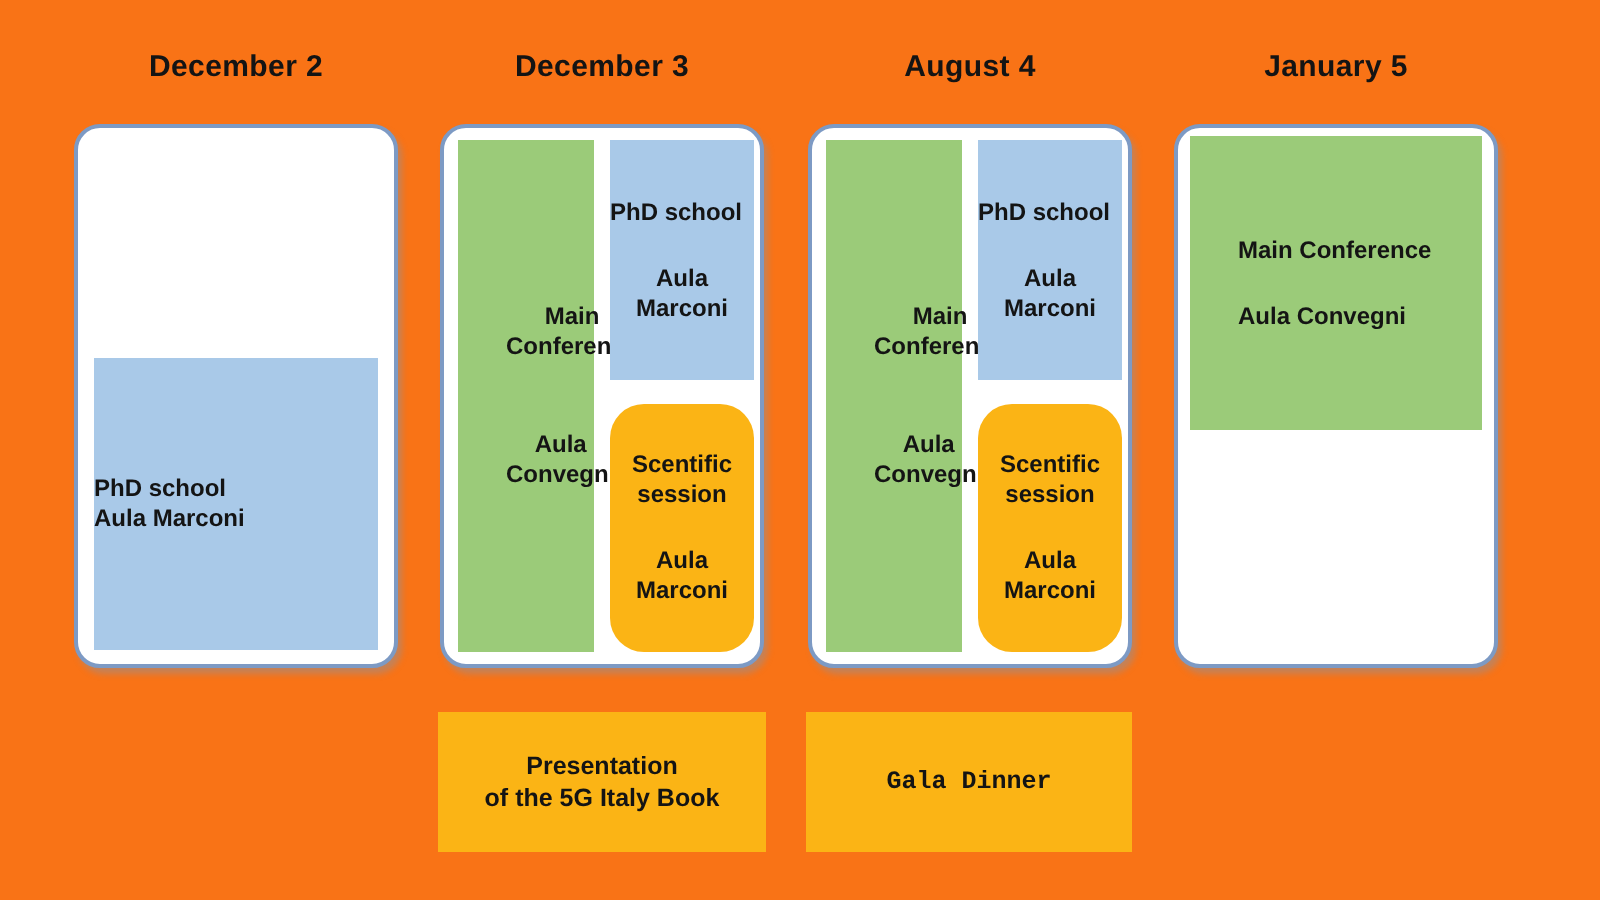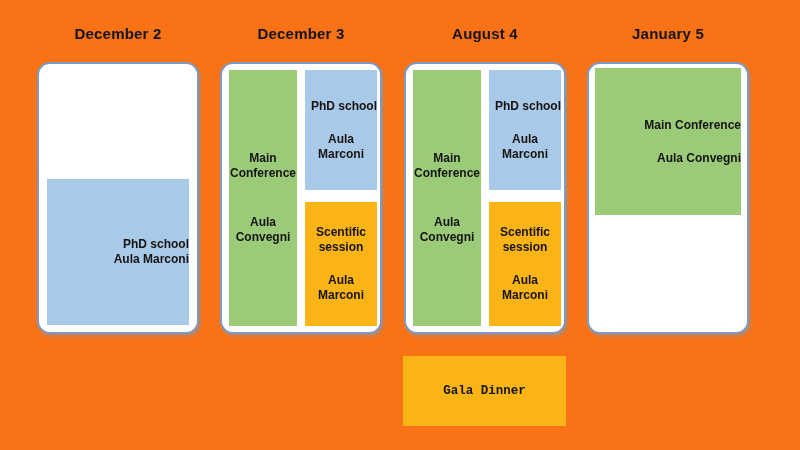--- a/index.html
+++ b/index.html
@@ -38,38 +38,38 @@
   }
   .col-1 { left: 37px; }
   .col-2 { left: 220px; }
   .col-3 { left: 404px; }
   .col-4 { left: 587px; }
 
   .event {
     position: absolute;
     display: flex;
     flex-direction: column;
-    align-items: flex-end;
+    align-items: flex-start;
     justify-content: center;
     text-align: center;
     font-size: 12px;
     font-weight: 700;
     line-height: 15px;
     box-sizing: border-box;
   }
   .event-blue   { background: #A9C9E8; }
-  .event-green  { background: #9BCB79; }
+  .event-green  { background: #9BCB79; padding-left: 24px; }
   .event-orange { background: #FBB415; }
 
   
   .c1-phd    { left: 8px;  top: 115px; width: 142px; height: 146px; }
   
   .c23-main  { left: 7px;  top: 6px;   width: 68px;  height: 256px; }
   .c23-phd   { left: 83px; top: 6px;   width: 72px;  height: 120px; }
-  .c23-sci   { left: 83px; top: 138px; width: 72px;  height: 124px; }
+  .c23-sci   { left: 83px; top: 138px; width: 72px;  height: 124px; border-radius: 17px; }
   
   .c4-main   { left: 6px;  top: 4px;   width: 146px; height: 147px; }
 
   .loc-gap     { margin-top: 18px; }
   .loc-gap-lg  { margin-top: 34px; }
   .loc-gap-0   { margin-top: 0; }
 
   .footer-event {
     position: absolute;
     top: 356px;
@@ -134,17 +134,21 @@
     </div>
   </div>
 
   <div class="day-box col-4">
     <div class="event event-green c4-main">
       <span>Main Conference</span>
       <span class="loc-gap">Aula Convegni</span>
     </div>
   </div>
 
+  <div class="footer-event footer-1">
+    <span>Presentation
+of the 5G Italy Book</span>
+  </div>
   <div class="footer-event footer-2">
     <span>Gala Dinner</span>
   </div>
 
 </div>
 
 </body></html>

